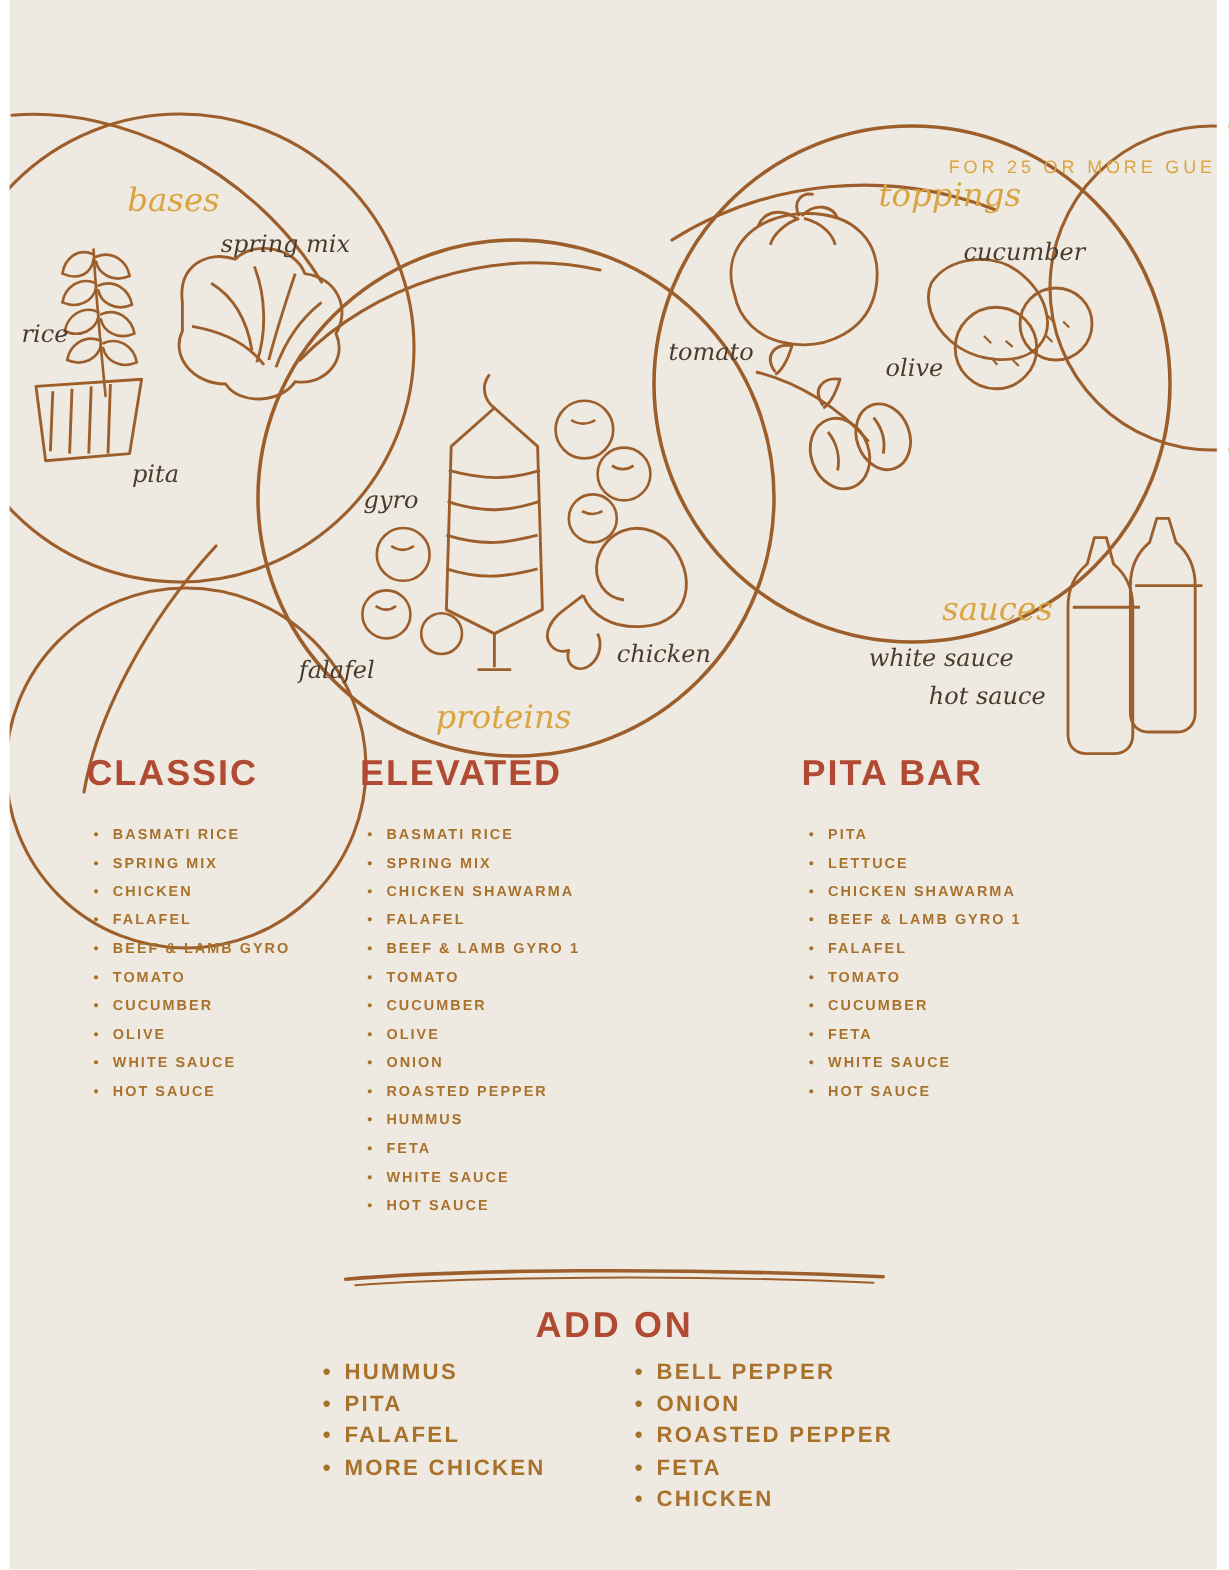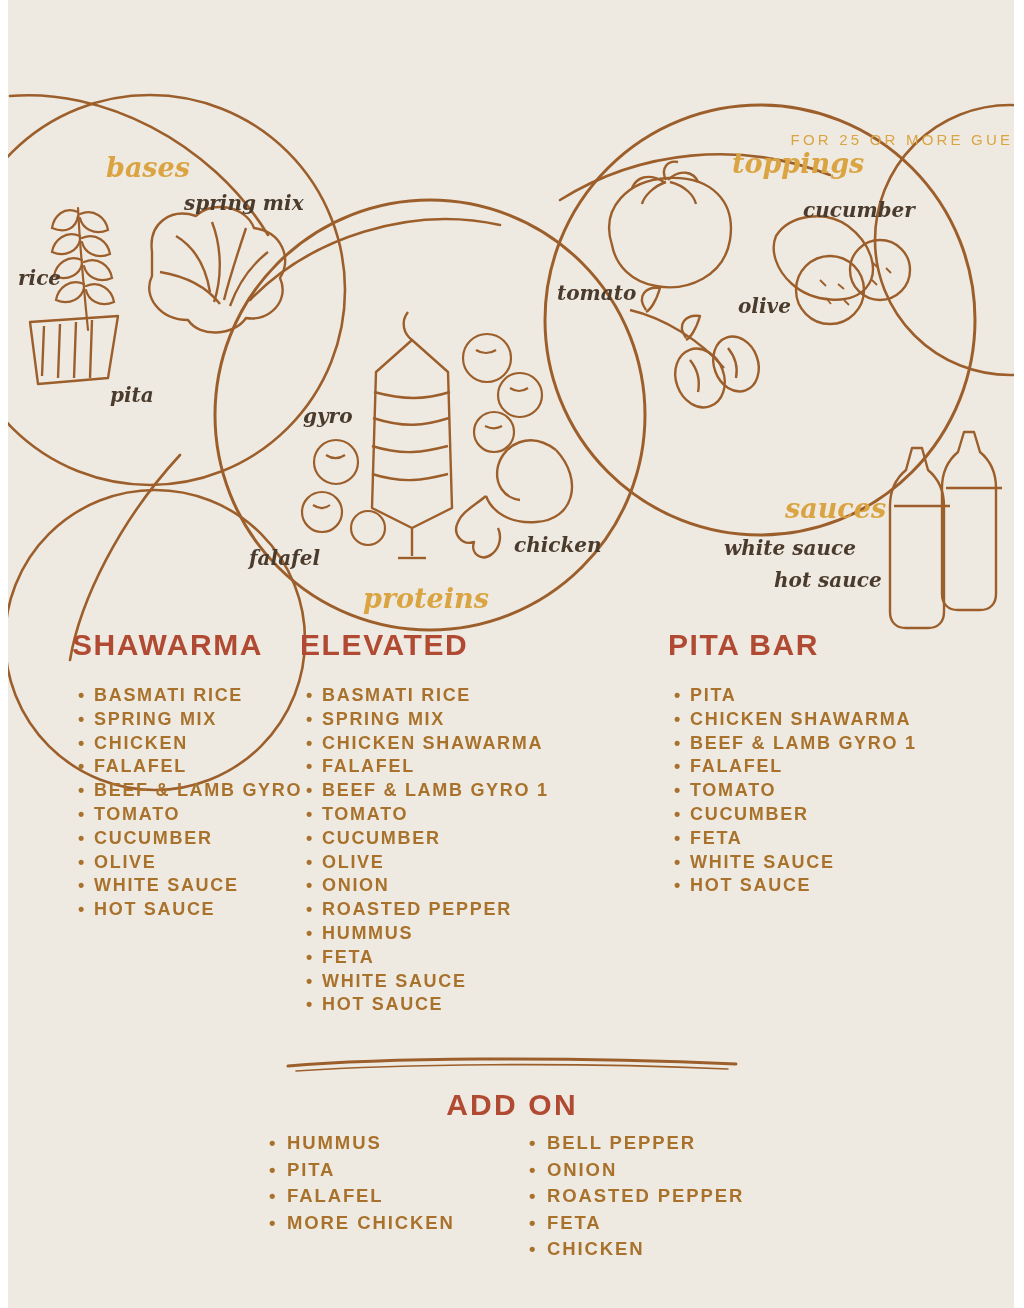--- a/index.html
+++ b/index.html
@@ -51,21 +51,20 @@
     margin-left: 28px;
   }
   
   .hand {
     position: absolute;
     font-family: "DejaVu Serif", serif;
     font-style: italic;
     color: #4a3b2c;
     font-size: 20px;
     white-space: nowrap;
-    font-weight: bold;
   }
   .hand.section {
     color: #d9a441;
     font-size: 27px;
   }
   
   .cols {
     position: absolute;
     top: 628px;
     left: 0;
@@ -85,21 +84,21 @@
     font-weight: bold;
     color: #b14a33;
   }
   .col ul {
     margin: 0;
     padding: 0 0 0 22px;
     list-style: none;
   }
   .col ul li {
     position: relative;
-    font-size: 18px;
+    font-size: 12px;
     letter-spacing: 1.7px;
     font-weight: bold;
     color: #a8722c;
     line-height: 23.8px;
     white-space: nowrap;
   }
   .col ul li::before {
     content: "•";
     position: absolute;
     left: -16px;
@@ -298,21 +297,21 @@
   <div class="hand" style="left:803px; top:198px;">cucumber</div>
   <div class="hand" style="left:738px; top:294px;">olive</div>
 
   <div class="hand section" style="left:785px; top:493px;">sauces</div>
   <div class="hand" style="left:724px; top:536px;">white sauce</div>
   <div class="hand" style="left:774px; top:568px;">hot sauce</div>
 
   <div class="cols">
 
     <div class="col c1">
-      <h2>SHAWARMA</h2>
+      <h2>CLASSIC</h2>
       <ul>
         <li>BASMATI RICE</li>
         <li>SPRING MIX</li>
         <li>CHICKEN</li>
         <li>FALAFEL</li>
         <li>BEEF &amp; LAMB GYRO</li>
         <li>TOMATO</li>
         <li>CUCUMBER</li>
         <li>OLIVE</li>
         <li>WHITE SAUCE</li>
@@ -337,20 +336,21 @@
         <li>FETA</li>
         <li>WHITE SAUCE</li>
         <li>HOT SAUCE</li>
       </ul>
     </div>
 
     <div class="col c3">
       <h2>PITA BAR</h2>
       <ul>
         <li>PITA</li>
+        <li>LETTUCE</li>
         <li>CHICKEN SHAWARMA</li>
         <li>BEEF &amp; LAMB GYRO 1</li>
         <li>FALAFEL</li>
         <li>TOMATO</li>
         <li>CUCUMBER</li>
         <li>FETA</li>
         <li>WHITE SAUCE</li>
         <li>HOT SAUCE</li>
       </ul>
     </div>

